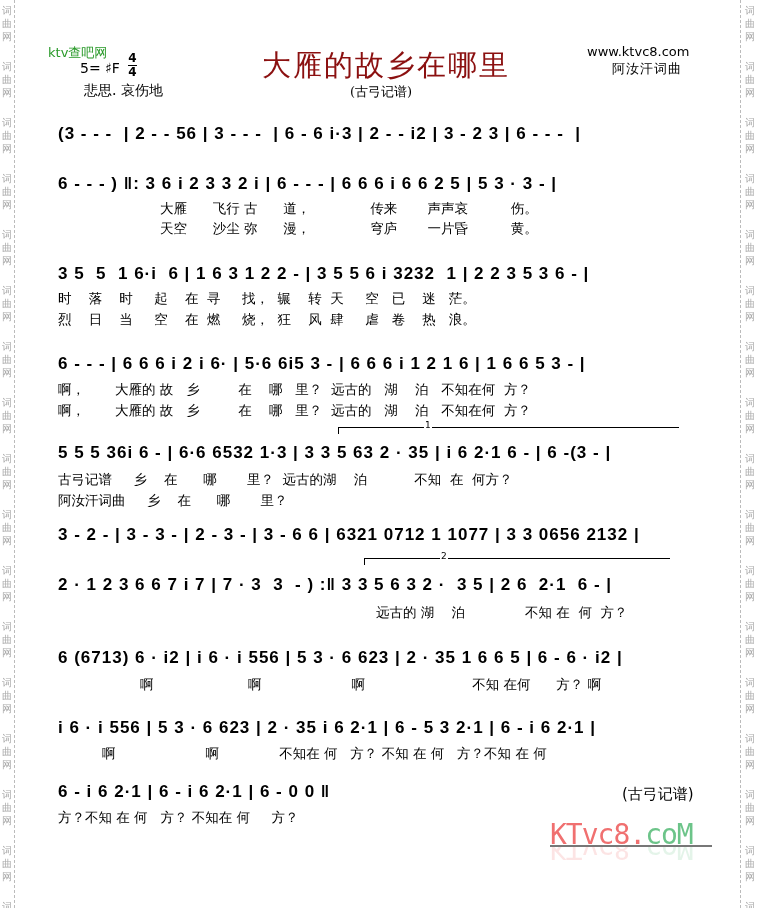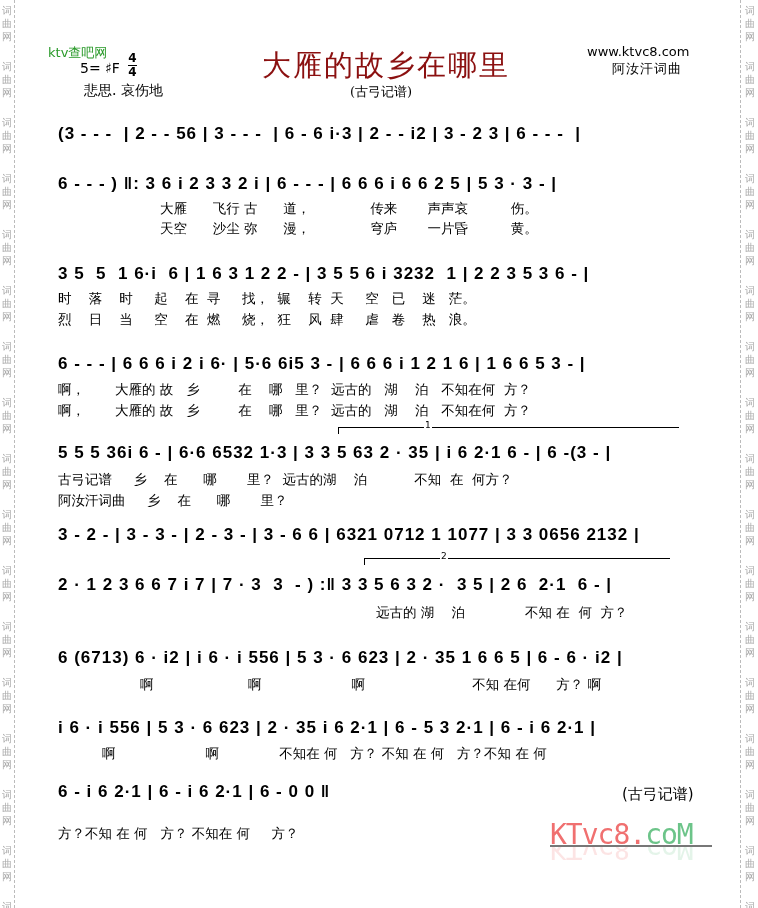--- a/index.html
+++ b/index.html
@@ -184,21 +184,21 @@
 <div class="row" style="top:575px;">2 · 1 2 3 6 6 7 i 7 | 7 · 3  3  - ) :‖ 3 3 5 6 3 2 ·  3 5 | 2 6  2·1  6 - |</div>
 <div class="lyr" style="left:376px;top:604px;">远古的 湖    泊              不知 在  何  方？</div>
 
 <div class="row" style="top:648px;">6 (6713) 6 · i2 | i 6 · i 556 | 5 3 · 6 623 | 2 · 35 1 6 6 5 | 6 - 6 · i2 |</div>
 <div class="lyr" style="left:140px;top:676px;">啊                      啊                     啊                         不知 在何      方？ 啊</div>
 
 <div class="row" style="top:718px;">i 6 · i 556 | 5 3 · 6 623 | 2 · 35 i 6 2·1 | 6 - 5 3 2·1 | 6 - i 6 2·1 |</div>
 <div class="lyr" style="left:102px;top:745px;">啊                     啊              不知在 何   方？ 不知 在 何   方？不知 在 何</div>
 
 <div class="row" style="top:782px;">6 - i 6 2·1 | 6 - i 6 2·1 | 6 - 0 0 ‖</div>
-<div class="lyr" style="left:58px;top:809px;margin-top:16px;">方？不知 在 何   方？ 不知在 何     方？</div>
+<div class="lyr" style="left:58px;top:809px;">方？不知 在 何   方？ 不知在 何     方？</div>
 
 <div class="transcriber">(古弓记谱)</div>
 <div class="logo-bottom">
   <span class="a">KTvc8.</span><span class="b">coM</span>
 </div>
 <div class="logo-line"></div>
 <div class="logo-reflect">
   <span class="a" style="color:#f07070">KTvc8.</span><span style="color:#6cc489">coM</span>
 </div>
 

